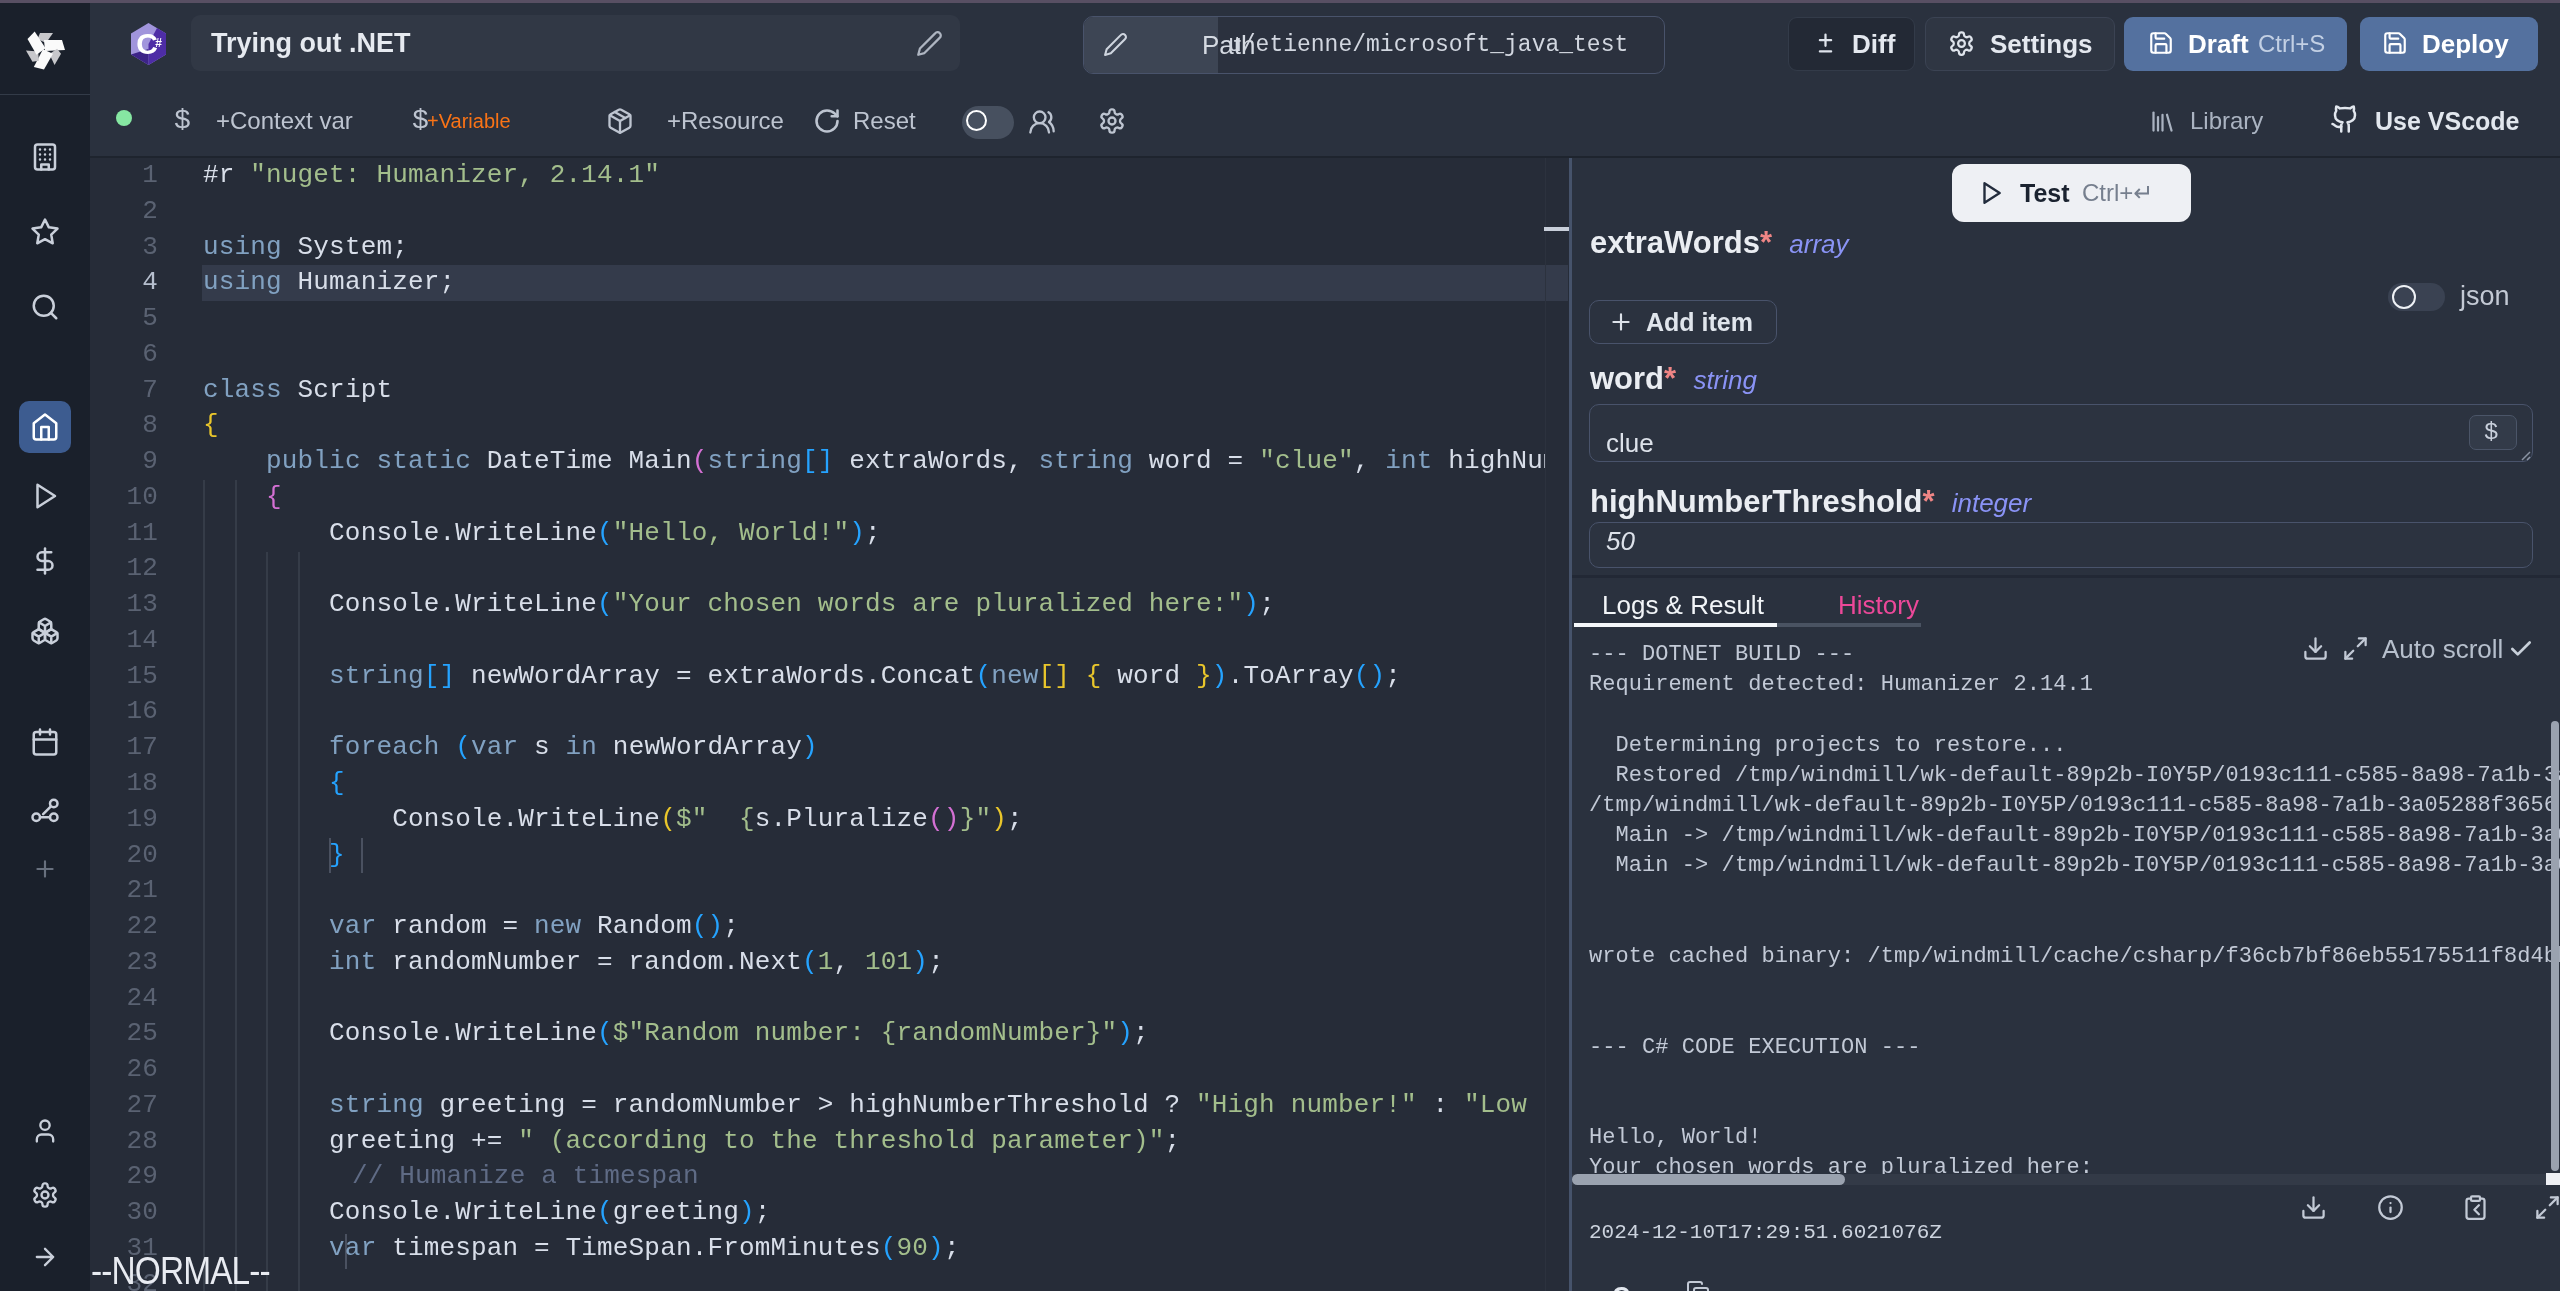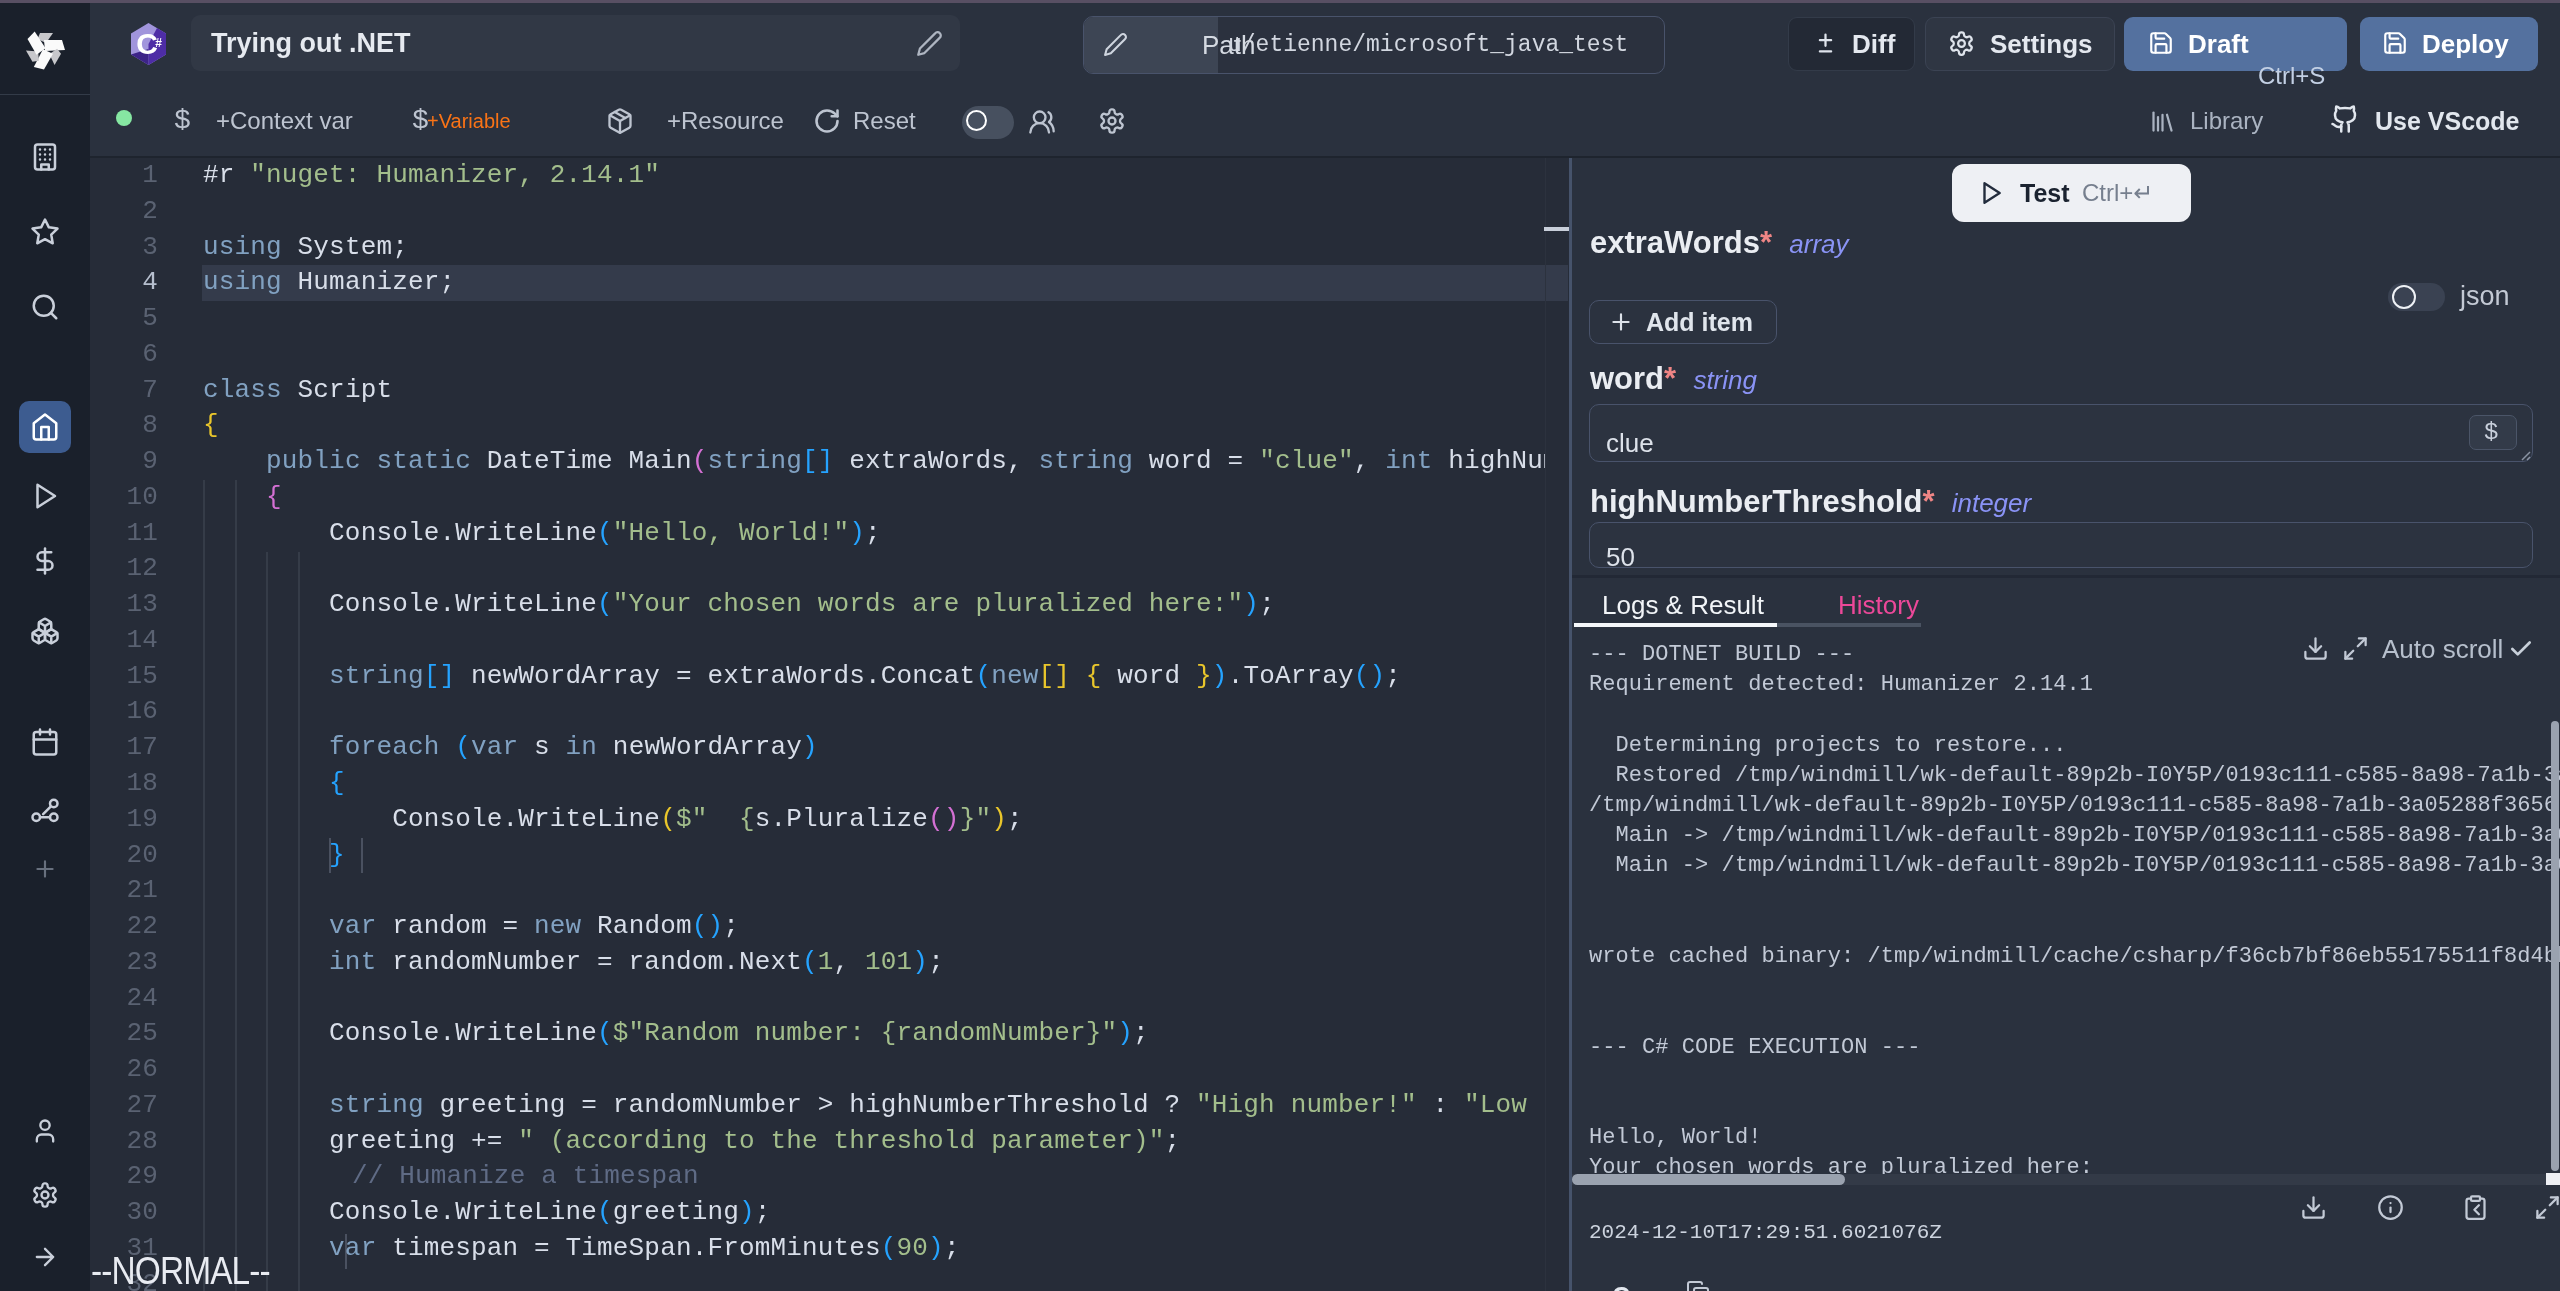--- a/index.html
+++ b/index.html
@@ -139,21 +139,21 @@
   </svg>
 <div class="abs" style="left:1990px;top:17px;height:54px;line-height:54px;font-size:26px;font-weight:600;color:#e4e8ef;">Settings</div>
 
 <div class="abs" style="left:2124px;top:17px;width:223px;height:54px;border-radius:9px;background:#54719f;"></div>
 <svg class="ic abs" style="left:2148px;top:30px;stroke:#ffffff;" width="26" height="26" viewBox="0 0 24 24">
     <path d="M15.2 3a2 2 0 0 1 1.4.6l3.8 3.8a2 2 0 0 1 .6 1.4V19a2 2 0 0 1-2 2H5a2 2 0 0 1-2-2V5a2 2 0 0 1 2-2z"></path>
     <path d="M17 21v-7a1 1 0 0 0-1-1H8a1 1 0 0 0-1 1v7"></path>
     <path d="M7 3v4a1 1 0 0 0 1 1h7"></path>
   </svg>
 <div class="abs" style="left:2188px;top:17px;height:54px;line-height:54px;font-size:26px;font-weight:600;color:#ffffff;">Draft</div>
-<div class="abs" style="left:2258px;top:17px;height:54px;line-height:54px;font-size:24px;color:#c3d0e4;margin-top:32px;">Ctrl+S</div>
+<div class="abs" style="left:2258px;top:17px;height:54px;line-height:54px;font-size:24px;color:#c3d0e4;">Ctrl+S</div>
 
 <div class="abs" style="left:2360px;top:17px;width:178px;height:54px;border-radius:9px;background:#54719f;"></div>
 <svg class="ic abs" style="left:2382px;top:30px;stroke:#ffffff;" width="26" height="26" viewBox="0 0 24 24">
     <path d="M15.2 3a2 2 0 0 1 1.4.6l3.8 3.8a2 2 0 0 1 .6 1.4V19a2 2 0 0 1-2 2H5a2 2 0 0 1-2-2V5a2 2 0 0 1 2-2z"></path>
     <path d="M17 21v-7a1 1 0 0 0-1-1H8a1 1 0 0 0-1 1v7"></path>
     <path d="M7 3v4a1 1 0 0 0 1 1h7"></path>
   </svg>
 <div class="abs" style="left:2422px;top:17px;height:54px;line-height:54px;font-size:26px;font-weight:600;color:#ffffff;">Deploy</div>
 
 <div class="abs" style="left:90px;top:156px;width:2470px;height:2px;background:#1e242e;"></div>
@@ -315,21 +315,21 @@
   <div class="abs" style="left:17px;top:246px;width:944px;height:58px;border-radius:10px;border:1px solid #49536b;background:#2c3340;"></div>
   <div class="abs" style="left:34px;top:246px;height:58px;line-height:58px;font-size:26px;color:#dde2ea;margin-top:10px;">clue</div>
   <div class="abs" style="left:897px;top:257px;width:48px;height:35px;border-radius:7px;border:1px solid #4b5568;background:#333b49;"></div>
   <div class="abs mono" style="left:912px;top:257px;height:35px;line-height:35px;font-size:24px;color:#c8cfdb;">$</div>
   <svg class="abs" style="left:946px;top:290px;" width="13" height="13" viewBox="0 0 13 13">
       <path d="M12 4 4 12 M12 9 9 12" stroke="#8a93a3" stroke-width="1.5"></path>
     </svg>
 
   <div class="abs" style="left:18px;top:326px;font-size:31px;font-weight:600;color:#eaedf2;">highNumberThreshold<span style="color:#ef8585;">*</span>&nbsp;&nbsp;<span style="font-size:26px;font-weight:400;font-style:italic;color:#8a93f5;">integer</span></div>
   <div class="abs" style="left:17px;top:364px;width:944px;height:46px;border-radius:10px;border:1px solid #49536b;background:#2c3340;"></div>
-  <div class="abs" style="left:34px;top:376px;height:46px;line-height:46px;font-size:26px;color:#dde2ea;">50</div>
+  <div class="abs" style="left:34px;top:360px;height:46px;line-height:46px;font-size:26px;color:#dde2ea;font-style:italic;">50</div>
 
   <div class="abs" style="left:0;top:417px;width:988px;height:3px;background:#222835;"></div>
 
   <div class="abs" style="left:30px;top:429px;height:36px;line-height:36px;font-size:26px;color:#f2f5f8;">Logs &amp; Result</div>
   <div class="abs" style="left:266px;top:429px;height:36px;line-height:36px;font-size:26px;color:#ec4899;">History</div>
   <div class="abs" style="left:2px;top:465px;width:203px;height:4px;background:#f5f7fa;"></div>
   <div class="abs" style="left:205px;top:465px;width:144px;height:4px;background:#4a5362;"></div>
 
   <div class="abs mono" style="left:17px;top:482px;width:960px;font-size:22px;letter-spacing:0.06px;color:#c2c9d6;white-space:pre;line-height:30.2px;">--- DOTNET BUILD ---
 Requirement detected: Humanizer 2.14.1

